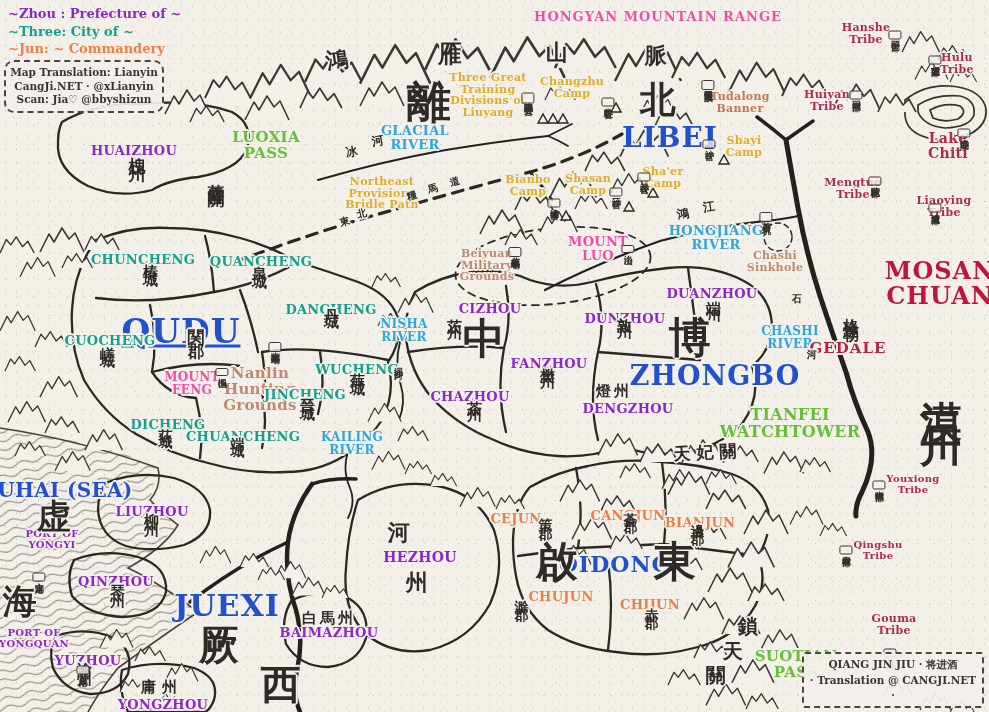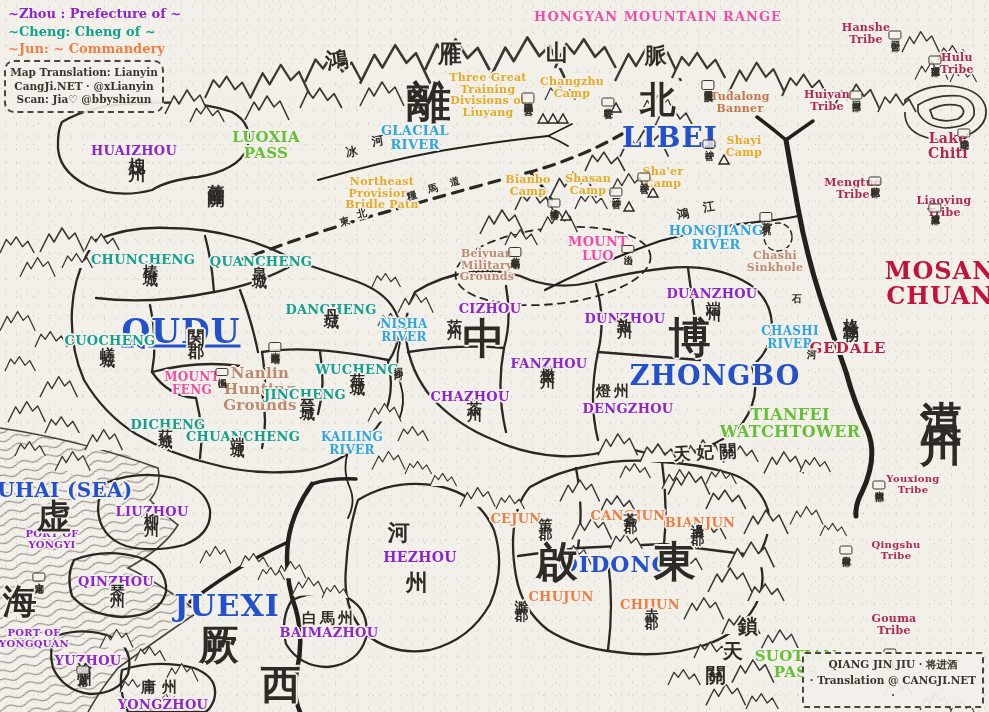--- a/index.html
+++ b/index.html
@@ -306,21 +306,21 @@
       <div class="lbl tribe" style="left: 827px; top: 101px; font-size: 11px; transform: translate(-50%, -50%);">Huiyan
 Tribe</div>
       <div class="lbl tribe" style="left: 948px; top: 146px; font-size: 14px; transform: translate(-50%, -50%);">Lake
 Chiti</div>
       <div class="lbl tribe" style="left: 853px; top: 189px; font-size: 11px; transform: translate(-50%, -50%);">Mengtuo
 Tribe</div>
       <div class="lbl tribe" style="left: 944px; top: 207px; font-size: 11px; transform: translate(-50%, -50%);">Liaoying
 Tribe</div>
       <div class="lbl tribe" style="left: 913px; top: 485px; font-size: 10px; transform: translate(-50%, -50%);">Youxiong
 Tribe</div>
-      <div class="lbl tribe" style="left: 896px; top: 551px; font-size: 10px; transform: translate(-50%, -50%);">Qingshu
+      <div class="lbl tribe" style="left: 878px; top: 551px; font-size: 10px; transform: translate(-50%, -50%);">Qingshu
 Tribe</div>
       <div class="lbl tribe" style="left: 894px; top: 625px; font-size: 11px; transform: translate(-50%, -50%);">Gouma
 Tribe</div>
       <div class="lbl gedale" style="left: 848px; top: 349px; font-size: 15px; letter-spacing: 1px; transform: translate(-50%, -50%);">GEDALE</div>
       <div class="lbl tan" style="left: 260px; top: 342px; font-size: 15px; transform: translate(-50%, -50%); margin-top: 48px;">Nanlin
 Hunting
 Grounds</div>
       <div class="lbl tan" style="left: 487px; top: 265px; font-size: 11px; transform: translate(-50%, -50%);">Beiyuan
 Military
 Grounds</div>
@@ -442,21 +442,21 @@
       <div class="seal" style="left: 222px; top: 372px;">楓山</div>
       <div class="seal" style="left: 275px; top: 347px;">南林圍場</div>
       <div class="seal" style="left: 879px; top: 485px;">幽熊部</div>
       <div class="seal" style="left: 846px; top: 550px;">青樹部</div>
       <div class="seal" style="left: 890px; top: 653px;">句馬部</div>
       <div class="seal" style="left: 39px; top: 577px;">永宜港</div>
       <div class="seal" style="left: 83px; top: 670px;">永泉港</div>
     </div>
   <div id="legend">
       <div class="zhou">~Zhou : Prefecture of ~</div>
-      <div class="cheng">~Cheng: Cheng of ~</div>
+      <div class="cheng">~Three: City of ~</div>
       <div class="jun">~Jun: ~ Commandery</div>
     </div>
   <div id="footer-box" class="box">
       <div>QIANG JIN JIU · 将进酒</div>
       <div>· Translation @ CANGJI.NET ·</div>
     </div>
   <div id="translation-box" class="box">
       <div>Map Translation: Lianyin</div>
       <div>CangJi.NET · @xLianyin</div>
       <div>Scan: Jia♡ @bbyshizun</div>

